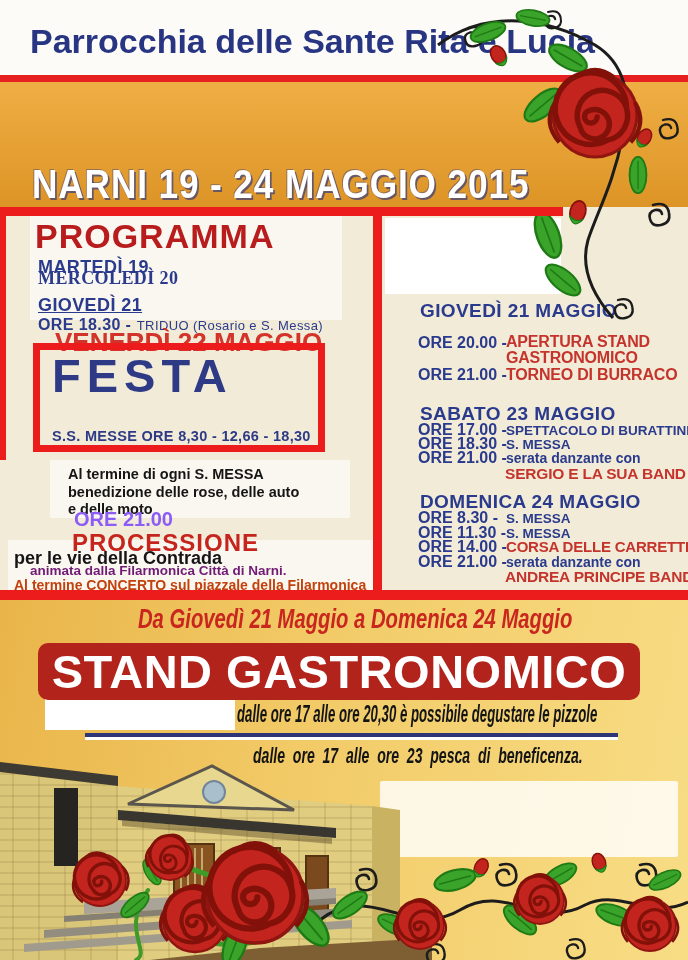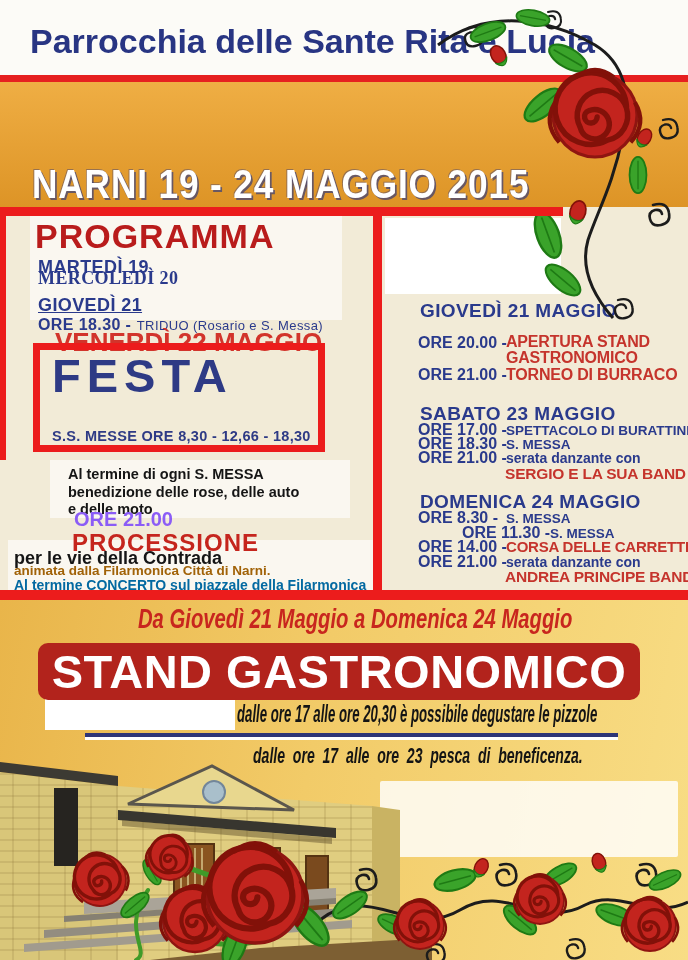--- a/index.html
+++ b/index.html
@@ -34,22 +34,22 @@
   .triduo .t{font-size:16px;font-weight:800;color:#2a3a8c;}
   .triduo .l{font-size:13px;font-weight:400;color:#2a3a8c;}
   .friday{left:55px;top:327px;font-size:26px;font-weight:800;color:#d2342b;z-index:4;white-space:nowrap;}
   .festa1{left:52px;top:348px;font-size:47px;font-weight:800;color:#2e3a85;letter-spacing:6px;z-index:4;}
   .festa2{left:52px;top:393px;font-size:46px;font-weight:800;color:#2e3a85;letter-spacing:1px;z-index:4;white-space:nowrap;}
   .messe{left:52px;top:428px;font-size:14.5px;font-weight:800;color:#2e3a85;letter-spacing:.3px;z-index:4;white-space:nowrap;}
   .blessing{left:68px;top:466px;font-size:14.5px;line-height:17.5px;font-weight:700;color:#151515;z-index:4;white-space:nowrap;}
   .ore21{left:74px;top:508px;font-size:20px;font-weight:800;color:#8b5cf6;z-index:4;}
   .processione{left:72px;top:529px;font-size:24px;font-weight:800;color:#c5251d;letter-spacing:1px;z-index:4;}
   .proc1{left:14px;top:548px;font-size:18px;font-weight:800;color:#151515;z-index:4;white-space:nowrap;}
-  .proc2{left:14px;top:563px;font-size:13.5px;font-weight:700;color:#a16207;z-index:4;white-space:nowrap;}
-  .proc3{left:14px;top:577px;font-size:14px;font-weight:700;color:#0369a1;z-index:4;white-space:nowrap;}
+  .proc2{left:30px;top:563px;font-size:13.5px;font-weight:700;color:#701a75;z-index:4;white-space:nowrap;}
+  .proc3{left:14px;top:577px;font-size:14px;font-weight:700;color:#c2410c;z-index:4;white-space:nowrap;}
   
   .sched-title{left:420px;font-size:19px;font-weight:800;color:#2a3a8c;letter-spacing:.4px;z-index:4;white-space:nowrap;}
   .ev{left:418px;z-index:4;white-space:nowrap;}
   .ev .time{display:inline-block;width:88px;font-size:16px;font-weight:800;color:#2a3a8c;}
   .lbl{font-weight:800;}
   .lbl.red{color:#c5342c;font-size:16px;letter-spacing:-.2px;}
   .lbl.red.wrap{display:inline-block;width:150px;white-space:normal;vertical-align:top;line-height:16px;}
   .lbl.navy{color:#2a3a8c;font-size:13.5px;}
   .lbl.low{color:#2a3a8c;font-size:14px;font-weight:700;}
   .band-name{left:505px;font-size:15.5px;font-weight:800;color:#c5342c;z-index:4;white-space:nowrap;letter-spacing:-.2px;}
@@ -128,21 +128,21 @@
   </div>
   <div class="abs ev" style="top:449px;">
     <span class="time">ORE 21.00 -</span><span class="lbl low">serata danzante con</span>
   </div>
   <div class="abs band-name" style="top:465px;">SERGIO E LA SUA BAND</div>
 
   <div class="abs sched-title" style="top:491px;">DOMENICA 24 MAGGIO</div>
   <div class="abs ev" style="top:509px;">
     <span class="time">ORE 8.30 -</span><span class="lbl navy">S. MESSA</span>
   </div>
-  <div class="abs ev" style="top:524px;margin-left:44px;">
+  <div class="abs ev" style="top:524px;">
     <span class="time">ORE 11.30 -</span><span class="lbl navy">S. MESSA</span>
   </div>
   <div class="abs ev" style="top:538px;">
     <span class="time">ORE 14.00 -</span><span class="lbl red" style="font-size:15px;">CORSA DELLE CARRETTE</span>
   </div>
   <div class="abs ev" style="top:553px;">
     <span class="time">ORE 21.00 -</span><span class="lbl low">serata danzante con</span>
   </div>
   <div class="abs band-name" style="top:568px;">ANDREA PRINCIPE BAND</div>
 

